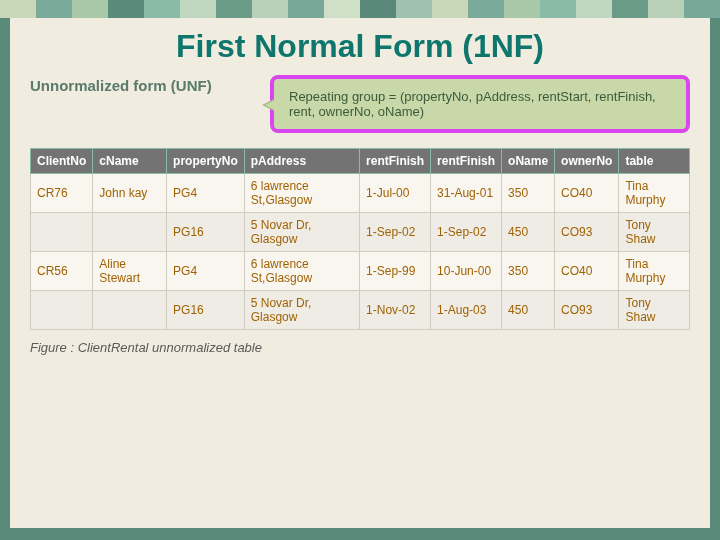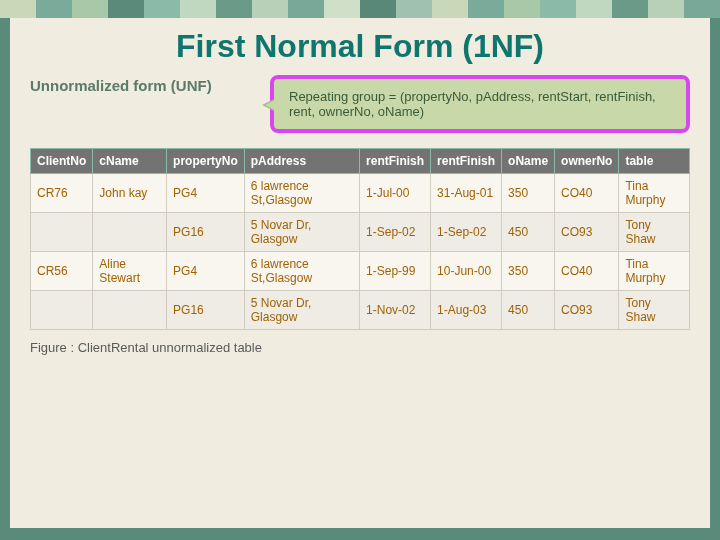--- a/index.html
+++ b/index.html
@@ -122,20 +122,21 @@
       padding: 5px 6px;
       border: 1px solid #d0ccc0;
       color: #a16207;
       vertical-align: middle;
     }
 
     .figure-caption {
       margin-top: 10px;
       font-size: 13px;
       color: #5a5a5a;
+      font-style: italic;
     }
 
     
     .c1 { background: #c8d8b8; }
     .c2 { background: #7aaa9a; }
     .c3 { background: #a8c8a8; }
     .c4 { background: #5a8a7a; }
     .c5 { background: #8abaa8; }
     .c6 { background: #c0d8c0; }
     .c7 { background: #6a9a88; }

